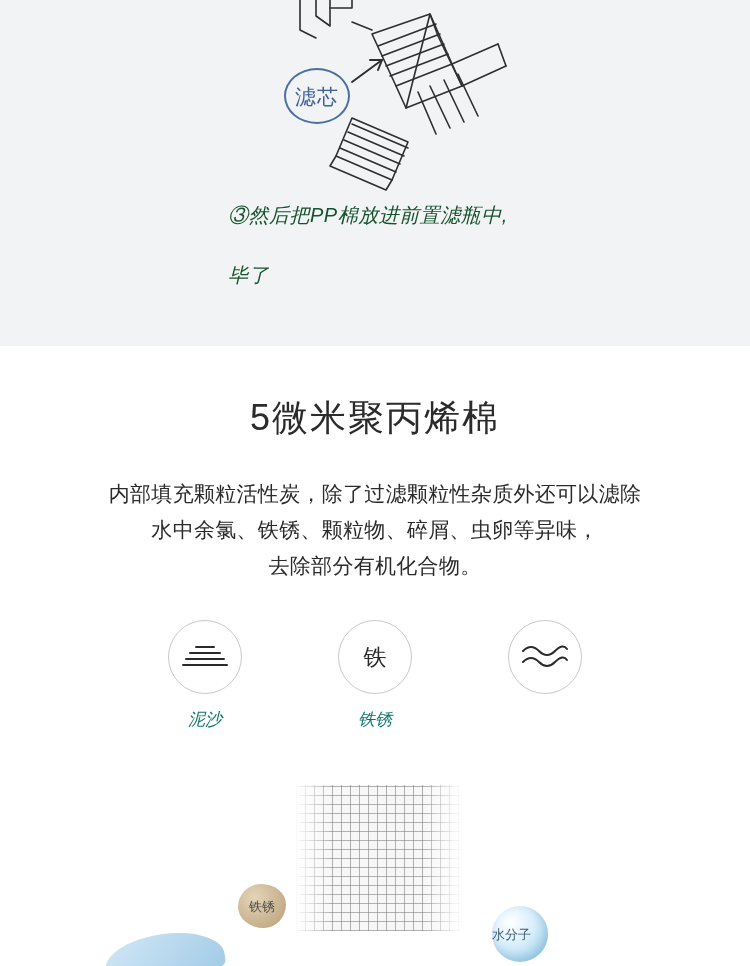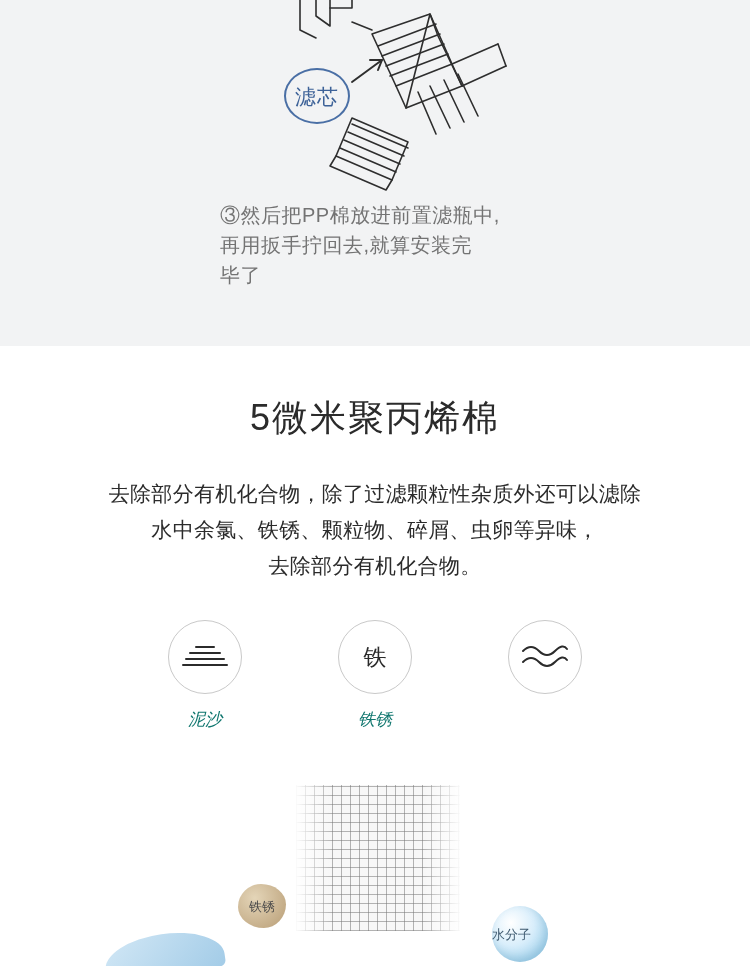--- a/index.html
+++ b/index.html
@@ -50,27 +50,28 @@
     justify-content: center;
   }
   .bubble-filter span {
     font-size: 21px;
     color: #3d6298;
     letter-spacing: 1px;
     line-height: 1;
   }
   .step-text {
     position: absolute;
-    left: 220px;
+    left: 228px;
     top: 200px;
     width: 420px;
     font-size: 20px;
     line-height: 30px;
-    color: #737373;
+    color: #14532d;
     letter-spacing: 0.5px;
+    font-style: italic;
   }
   .step-text .circ {
     font-size: 20px;
   }
 
   
   .headline-wrap {
     position: relative;
     width: 750px;
     text-align: center;
@@ -271,30 +272,30 @@
         <path d="M382 60 L370 60 M382 60 L378 70" stroke-width="2"></path>
       </g>
     </svg>
 
     <div class="bubble-filter">
       <span>滤芯</span>
     </div>
 
     <div class="step-text">
       <span class="circ">③</span><span>然后把PP棉放进前置滤瓶中,</span><br>
-      <span>再用扳手拧回去,就算安装完</span><br>
+      <br>
       <span>毕了</span>
     </div>
   </div>
 
   <div class="headline-wrap">
     <h1 class="headline">5微米聚丙烯棉</h1>
 
     <div class="desc">
-      <span class="line">去除部分有机化合物，除了过滤颗粒性杂质外还可以滤除</span>
+      <span class="line">内部填充颗粒活性炭，除了过滤颗粒性杂质外还可以滤除</span>
       <span class="line">水中余氯、铁锈、颗粒物、碎屑、虫卵等异味，</span>
       <span class="line">去除部分有机化合物。</span>
     </div>
   </div>
 
   <div class="icon-row">
 
     <div class="icon-item">
       <div class="icon-circle">
         <div class="sand-lines">

